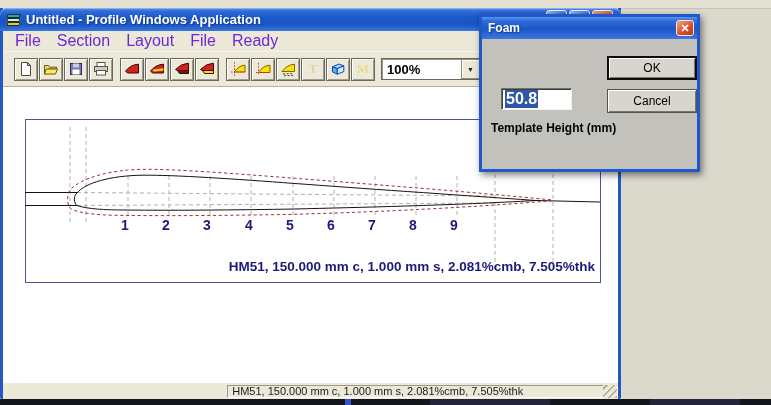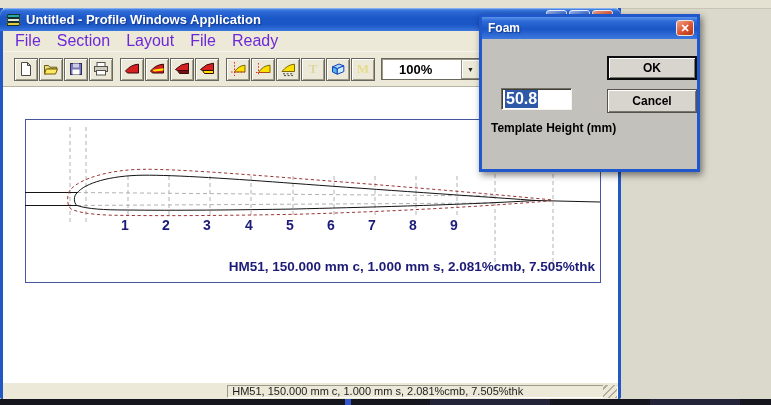--- a/index.html
+++ b/index.html
@@ -38,21 +38,21 @@
   .toolbar{height:34px;display:flex;align-items:center;padding-left:11px;background:#ece9d8;
     border-top:1px solid #f6f4ea;}
   .tbtn{width:24px;height:23px;box-sizing:border-box;background:#ece9d8;margin-right:1px;
     border:1px solid #6a685e;box-shadow:inset 1px 1px 0 #fff,inset -1px -1px 0 #a09d8d;
     display:flex;align-items:center;justify-content:center;}
   .tbtn svg{display:block;}
   .tsep{width:6px;height:23px;}
   .tbtn .letter{font-size:13px;font-weight:bold;font-family:"Liberation Serif",serif;}
   .letter.t{color:#ded7a4;} .letter.m{color:#e6dc8e;}
   .combo{width:101px;height:22px;box-sizing:border-box;margin-left:5px;background:#fff;
-    border:1px solid #6a685e;box-shadow:inset 1px 1px 0 #9a9889;display:flex;align-items:center;padding-left:12px;}
+    border:1px solid #6a685e;box-shadow:inset 1px 1px 0 #9a9889;display:flex;align-items:center;}
   .combo-value{flex:1;font-size:13px;font-weight:bold;color:#000;padding-left:5px;}
   .combo-arrow{width:17px;height:18px;margin-right:1px;background:#ece9d8;border:1px solid #8e8c7f;
     box-shadow:inset 1px 1px 0 #fff;display:flex;align-items:center;justify-content:center;
     font-size:7px;color:#222;}
 
   .client{position:relative;height:295px;background:#fff;border-top:1px solid #b6b3a2;}
 
   .statusbar{position:relative;height:16px;background:#ece9d8;display:flex;align-items:center;
     border-top:1px solid #fff;font-size:11px;color:#1c1c1c;}
   .spanel{height:13px;box-sizing:border-box;border:1px solid;border-color:#9d9a8b #fff #fff #9d9a8b;
@@ -76,21 +76,21 @@
     box-sizing:border-box;display:flex;align-items:center;justify-content:center;
     background:linear-gradient(145deg,#f0a488 0%,#da5332 55%,#b23512 100%);
     color:#fff;font-size:11px;font-weight:bold;line-height:1;}
   .dlg-label{position:absolute;font-size:12px;font-weight:bold;color:#000;white-space:nowrap;}
   .field{position:absolute;width:71px;height:22px;box-sizing:border-box;background:#fff;
     border:1px solid;border-color:#716f64 #f4f3ee #f4f3ee #716f64;
     box-shadow:inset 1px 1px 0 #403e38;display:flex;align-items:center;
     font-size:16px;font-weight:bold;padding-left:3px;}
   .field .sel{background:#2e59a8;color:#fff;padding:0 1px;}
   .dbtn{position:absolute;left:125px;width:90px;height:24px;box-sizing:border-box;
-    background:#d7d5cd;color:#000;font-size:12px;font-weight:bold;
+    background:#d7d5cd;color:#000;font-size:12px;font-weight:normal;
     display:flex;align-items:center;justify-content:center;
     box-shadow:inset 1px 1px 0 #fff,inset -1px -1px 0 #77756c;}
   .dbtn.default{border:2px solid #0d0d0d;}
   .dbtn.normal{border:1px solid #55534b;}
 </style>
 </head>
 <body>
 
 <div id="stage">
 

